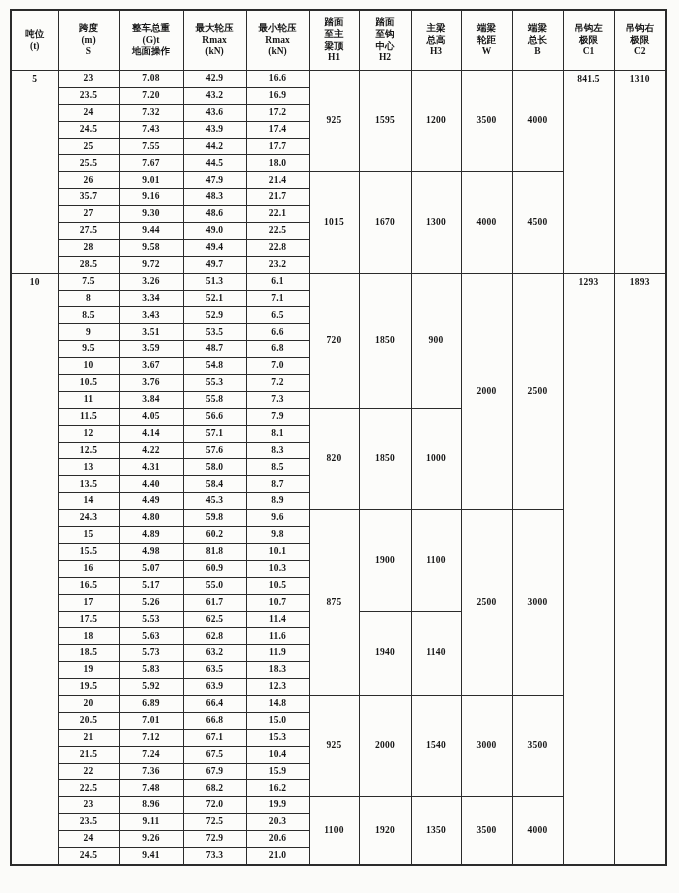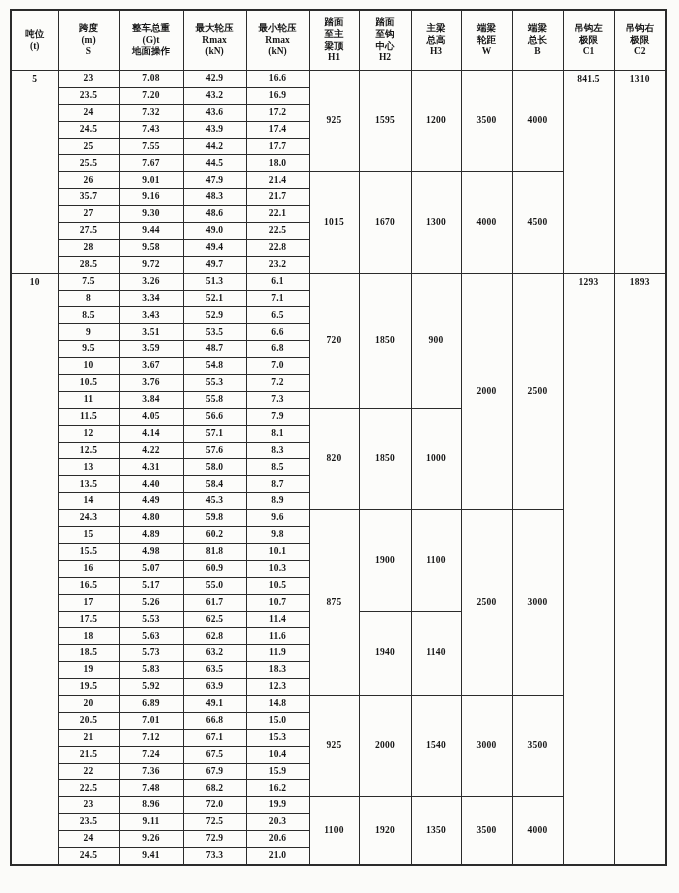--- a/index.html
+++ b/index.html
@@ -339,21 +339,21 @@
         </tr>
         <tr>
           <td>19.5</td>
           <td>5.92</td>
           <td>63.9</td>
           <td>12.3</td>
         </tr>
         <tr>
           <td>20</td>
           <td>6.89</td>
-          <td>49.1</td>
+          <td>66.4</td>
           <td>14.8</td>
           <td rowspan="6">925</td>
           <td rowspan="6">2000</td>
           <td rowspan="6">1540</td>
           <td rowspan="6">3000</td>
           <td rowspan="6">3500</td>
         </tr>
         <tr>
           <td>20.5</td>
           <td>7.01</td>

